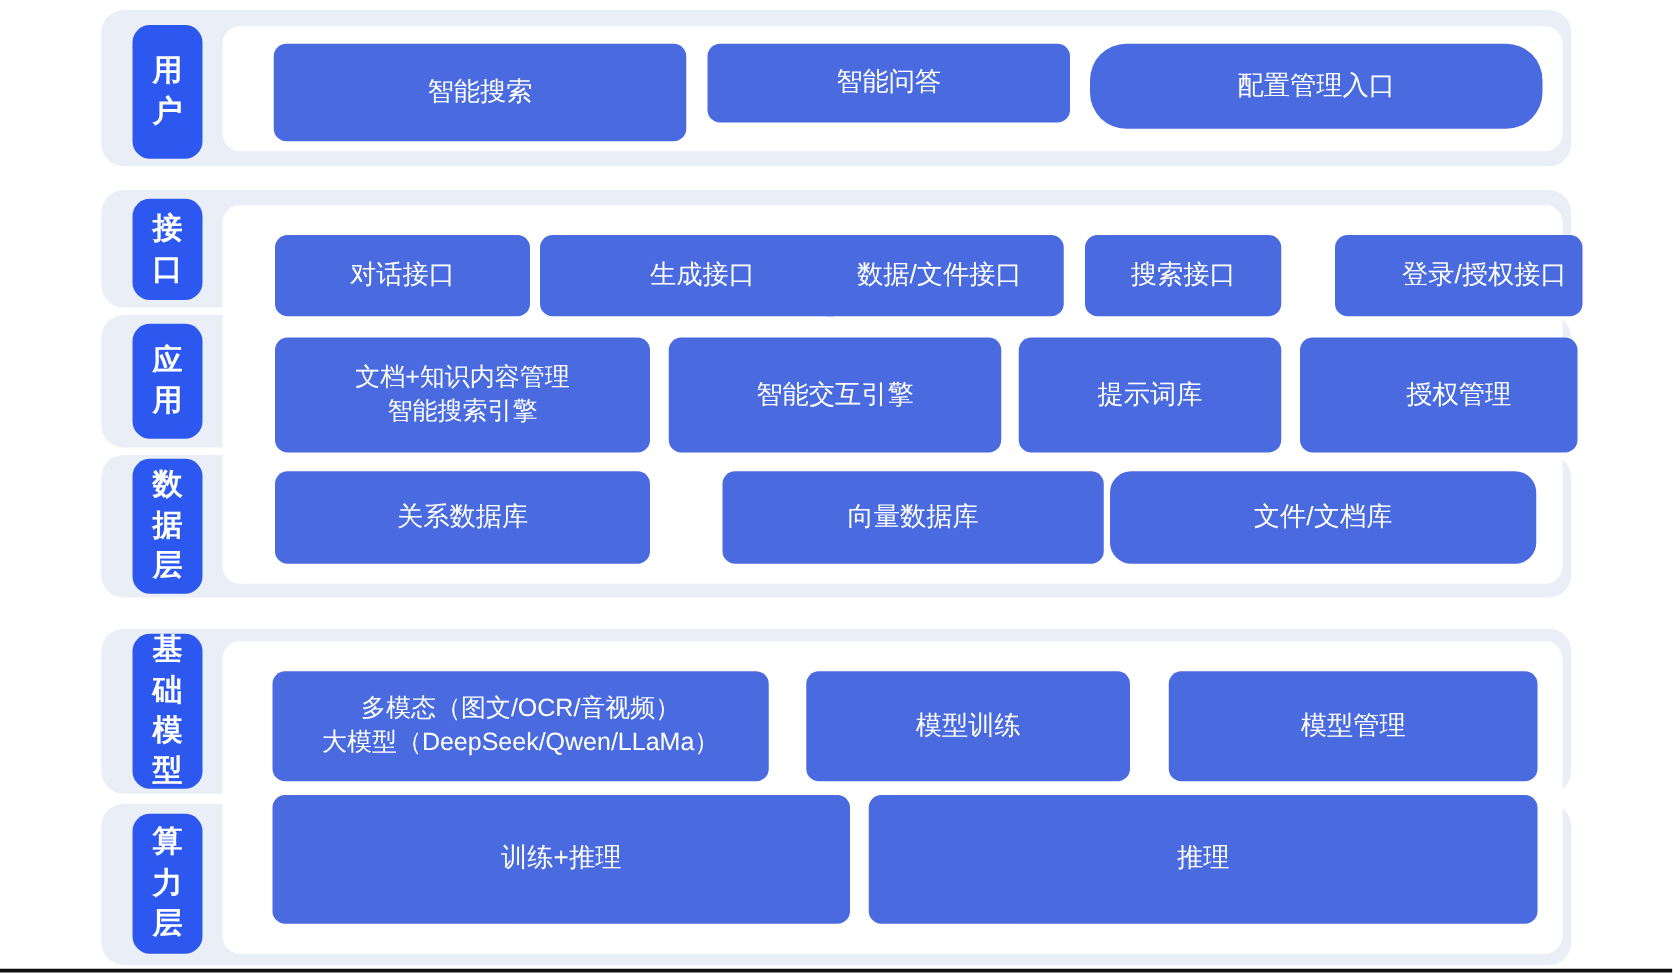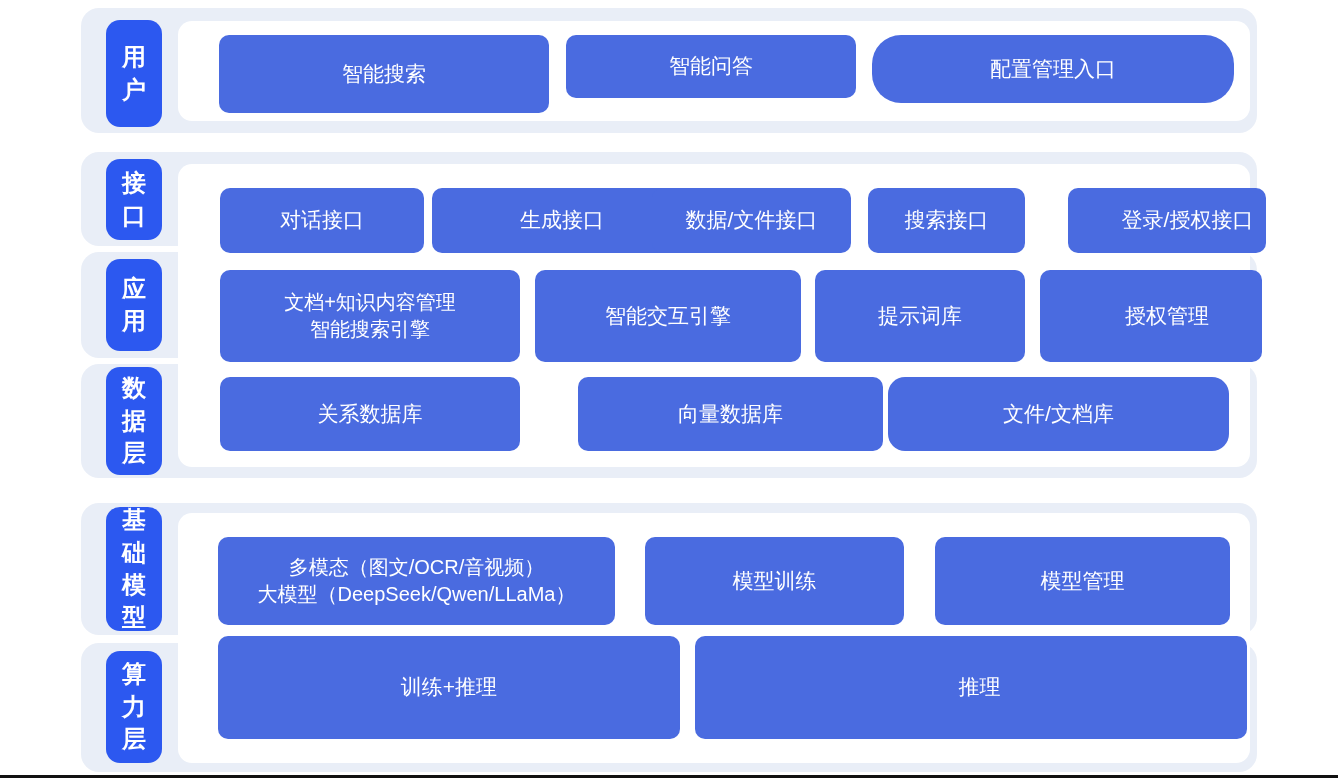--- a/index.html
+++ b/index.html
@@ -81,17 +81,17 @@
   <div class="node" style="top:377px;height:74px;left:220px;width:300px;">关系数据库</div>
   <div class="node" style="top:377px;height:74px;left:535px;width:305px;margin-left:43px;">向量数据库</div>
   <div class="node" style="top:377px;height:74px;left:888px;width:341px;border-radius:17px;">文件/文档库</div>
 
   <div class="node small" style="top:537px;height:88px;left:218px;width:397px;">多模态（图文/OCR/音视频）
 大模型（DeepSeek/Qwen/LLaMa）</div>
   <div class="node" style="top:537px;height:88px;left:645px;width:259px;">模型训练</div>
   <div class="node" style="top:537px;height:88px;left:935px;width:295px;">模型管理</div>
 
   <div class="node" style="top:636px;height:103px;left:218px;width:462px;text-align:center;">训练+推理</div>
-  <div class="node" style="top:636px;height:103px;left:695px;width:535px;padding-left:17px;">推理</div>
+  <div class="node" style="top:636px;height:103px;left:695px;width:535px;">推理</div>
 
   <div class="bottom-line"></div>
 
 </div>
 
 </body></html>

